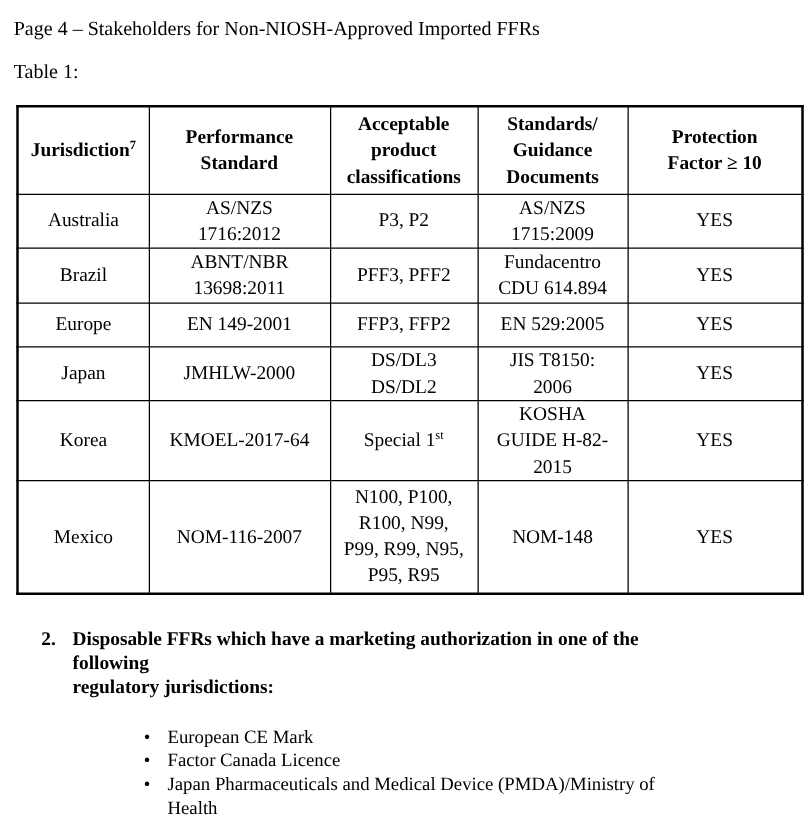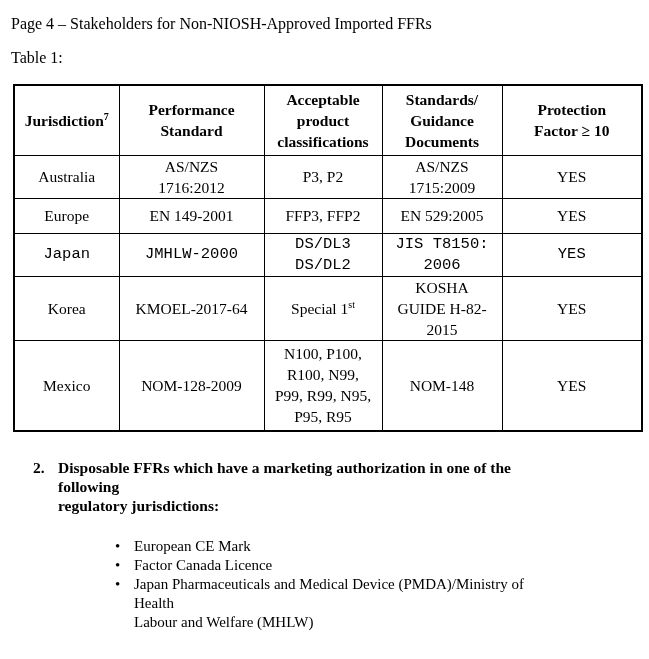--- a/index.html
+++ b/index.html
@@ -32,21 +32,21 @@
     line-height: 21px;
     padding: 0 2px;
     white-space: pre-line;
     overflow: hidden;
   }
   table.ffr-table th { font-weight: bold; }
   tr.r-head { height: 70px; }
   tr.r-australia { height: 43px; }
   tr.r-brazil { height: 44px; }
   tr.r-europe { height: 35px; }
-  tr.r-japan { height: 42px; font-family: Liberation Mono, monospace; }
+  tr.r-japan { height: 42px; }
   tr.r-korea { height: 63px; }
   tr.r-mexico { height: 91px; }
   sup { font-size: 10px; line-height: 0; }
 
   .item2 {
     margin-top: 26px;
     margin-left: 22px;
     display: flex;
     font-weight: bold;
     font-size: 15.5px;
@@ -110,20 +110,29 @@
     <tbody>
       <tr class="r-australia">
         <td>Australia</td>
         <td>AS/NZS
 1716:2012</td>
         <td>P3, P2</td>
         <td>AS/NZS
 1715:2009</td>
         <td>YES</td>
       </tr>
+      <tr class="r-brazil">
+        <td>Brazil</td>
+        <td>ABNT/NBR
+13698:2011</td>
+        <td>PFF3, PFF2</td>
+        <td>Fundacentro
+CDU 614.894</td>
+        <td>YES</td>
+      </tr>
       <tr class="r-europe">
         <td>Europe</td>
         <td>EN 149-2001</td>
         <td>FFP3, FFP2</td>
         <td>EN 529:2005</td>
         <td>YES</td>
       </tr>
       <tr class="r-japan">
         <td>Japan</td>
         <td>JMHLW-2000</td>
@@ -137,21 +146,21 @@
         <td>Korea</td>
         <td>KMOEL-2017-64</td>
         <td><span>Special 1</span><sup>st</sup></td>
         <td>KOSHA
 GUIDE H-82-
 2015</td>
         <td>YES</td>
       </tr>
       <tr class="r-mexico">
         <td>Mexico</td>
-        <td>NOM-128-2009</td>
+        <td>NOM-116-2007</td>
         <td>N100, P100,
 R100, N99,
 P99, R99, N95,
 P95, R95</td>
         <td>NOM-148</td>
         <td>YES</td>
       </tr>
     </tbody>
   </table>
 

